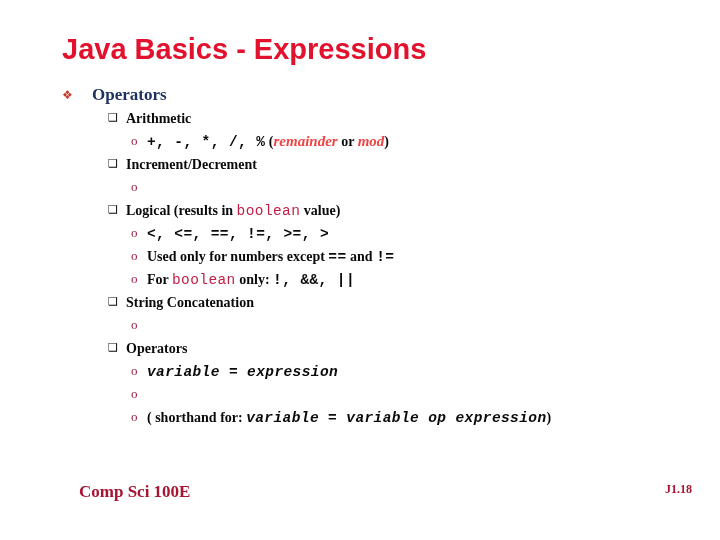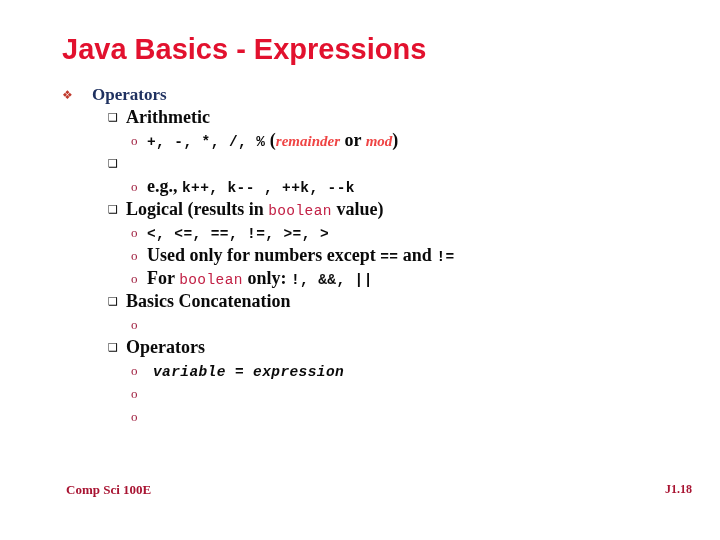--- a/index.html
+++ b/index.html
@@ -136,44 +136,43 @@
     color: #C22045;
     letter-spacing: 0.4px;
   }
   .code-italic {
     font-family: "Liberation Mono", monospace;
     font-weight: bold;
     font-style: italic;
     font-size: 14.5px;
     color: #0A0A0A;
     letter-spacing: 0.4px;
-    margin-left: 6px;
   }
   .serif-bold {
     font-family: "Liberation Serif", serif;
     font-weight: bold;
-    font-size: 18px;
+    font-size: 14px;
     color: #0A0A0A;
   }
   .serif-bold-italic {
     font-family: "Liberation Serif", serif;
     font-weight: bold;
     font-style: italic;
     font-size: 15px;
     color: #ef4444;
   }
 
   
   .footer-left {
     position: absolute;
-    left: 66px;
+    left: 79px;
     top: 482px;
     font-family: "Liberation Serif", serif;
     font-weight: bold;
-    font-size: 13px;
+    font-size: 17px;
     color: #A81432;
     white-space: nowrap;
   }
   .footer-right {
     position: absolute;
     right: 28px;
     top: 482px;
     font-family: "Liberation Serif", serif;
     font-weight: bold;
     font-size: 12px;
@@ -191,32 +190,32 @@
   <div class="body-outline">
 
     <div class="lvl1">
       <span class="bullet">❖</span>
       <span class="text">Operators</span>
     </div>
 
     <div id="groups-container">
         <div class="lvl2"><span class="bullet">❑</span><span class="text"><span class="serif-bold">Arithmetic</span></span></div>
         <div class="lvl3"><span class="bullet">o</span><span class="text"><span class="code">+,  -,  *,  /,  %</span><span class="serif-bold">  (</span><span class="serif-bold-italic">remainder</span><span class="serif-bold"> or </span><span class="serif-bold-italic">mod</span><span class="serif-bold">)</span></span></div>
-        <div class="lvl2"><span class="bullet">❑</span></div>
-        <div class="lvl3"><span class="bullet">o</span><span class="text"><span class="serif-bold">e.g., </span><span class="code">k++,  k--  ,  ++k,  --k</span></span></div>
+        <div class="lvl2"><span class="bullet">❑</span><span class="text"><span class="serif-bold">Increment/Decrement</span></span></div>
+        <div class="lvl3"><span class="bullet">o</span></div>
         <div class="lvl2"><span class="bullet">❑</span><span class="text"><span class="serif-bold">Logical (results in </span><span class="code-red">boolean</span><span class="serif-bold"> value)</span></span></div>
         <div class="lvl3"><span class="bullet">o</span><span class="text"><span class="code">&lt;,  &lt;=,  ==,  !=,  &gt;=,  &gt;</span></span></div>
         <div class="lvl3"><span class="bullet">o</span><span class="text"><span class="serif-bold">Used only for numbers except </span><span class="code">==</span><span class="serif-bold"> and </span><span class="code">!=</span></span></div>
         <div class="lvl3"><span class="bullet">o</span><span class="text"><span class="serif-bold">For </span><span class="code-red">boolean</span><span class="serif-bold"> only: </span><span class="code">!,  &amp;&amp;,  ||</span></span></div>
-        <div class="lvl2"><span class="bullet">❑</span><span class="text"><span class="serif-bold">Basics Concatenation</span></span></div>
+        <div class="lvl2"><span class="bullet">❑</span><span class="text"><span class="serif-bold">String Concatenation</span></span></div>
         <div class="lvl3"><span class="bullet">o</span></div>
         <div class="lvl2"><span class="bullet">❑</span><span class="text"><span class="serif-bold">Operators</span></span></div>
         <div class="lvl3"><span class="bullet">o</span><span class="text"><span class="code-italic">variable = expression</span></span></div>
         <div class="lvl3"><span class="bullet">o</span></div>
-        <div class="lvl3"><span class="bullet">o</span></div>
+        <div class="lvl3"><span class="bullet">o</span><span class="text"><span class="serif-bold">( shorthand for:  </span><span class="code-italic">variable = variable op expression</span><span class="serif-bold">)</span></span></div>
       </div>
 
   </div>
 
   <div class="footer-left">Comp Sci 100E</div>
 
   <div class="footer-right">J1.18</div>
 
 </div>
 

